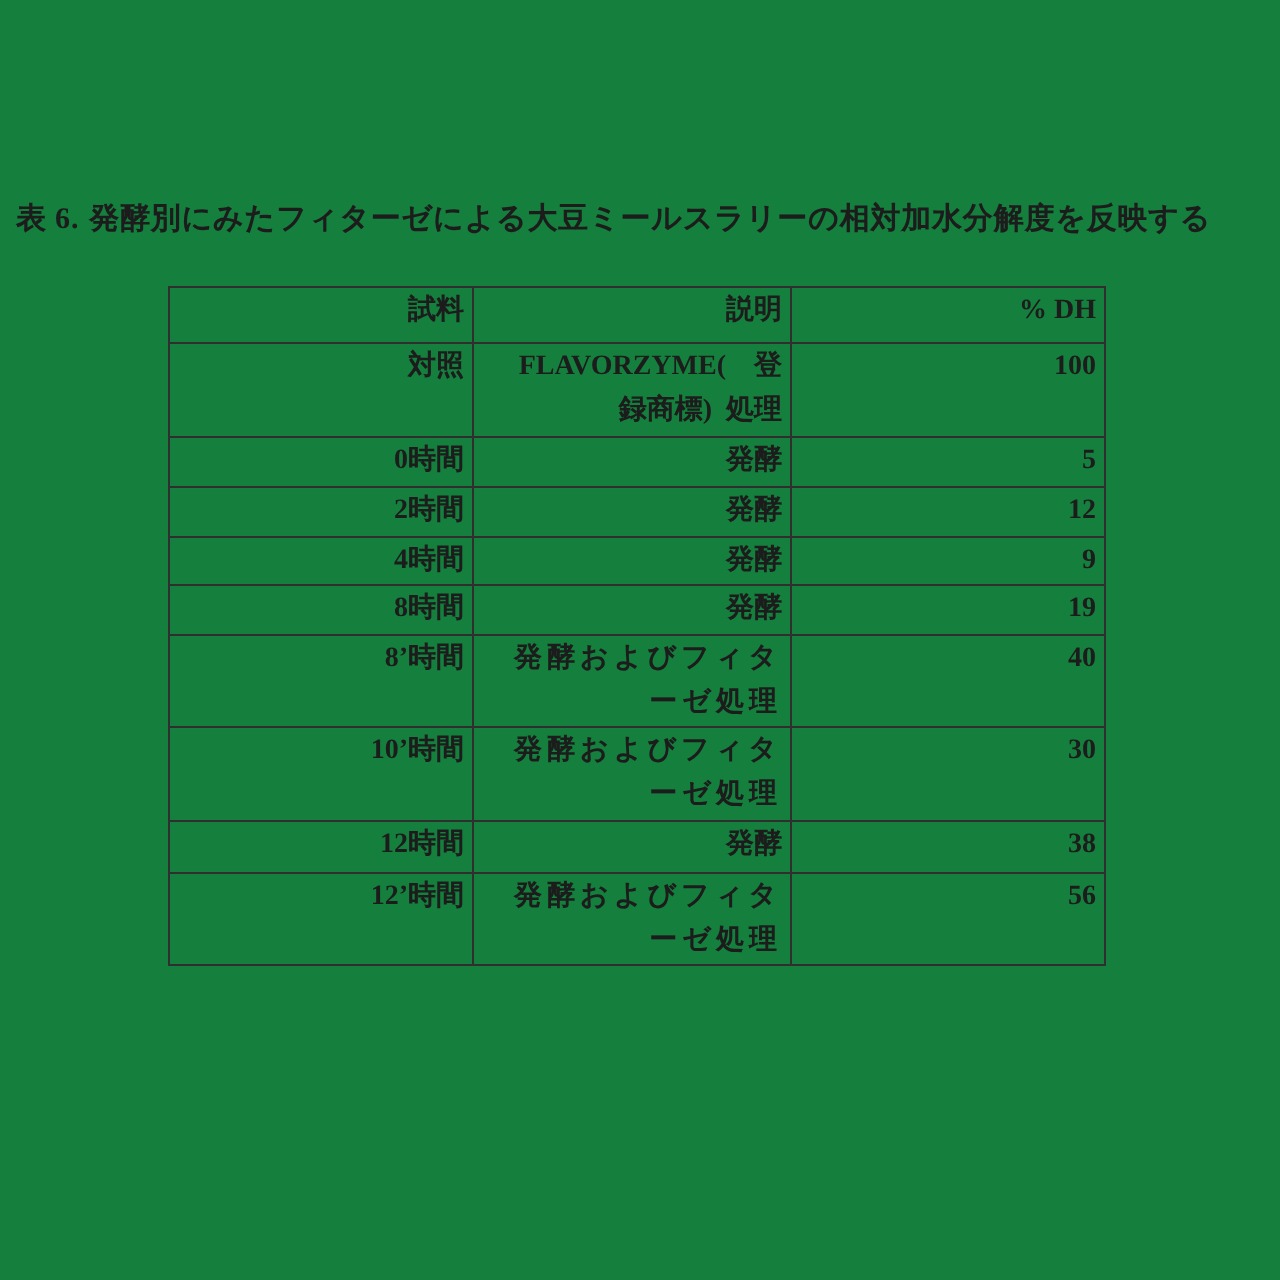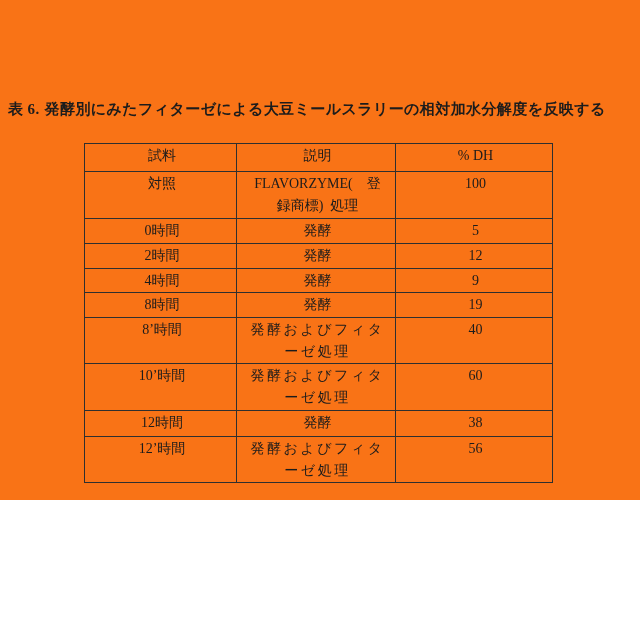--- a/index.html
+++ b/index.html
@@ -3,22 +3,22 @@
 <meta charset="utf-8">
 <style>
   html, body {
     margin: 0;
     padding: 0;
     background: #ffffff;
   }
   .page {
     position: relative;
     width: 640px;
-    height: 500px;
-    background: #f97316;
+    height: 640px;
+    background: #15803d;
     font-family: "Liberation Serif", "DejaVu Serif", serif;
     color: #1c1c1c;
     overflow: hidden;
   }
   .caption {
     position: absolute;
     left: 8px;
     top: 100px;
     margin: 0;
     font-size: 15px;
@@ -35,22 +35,22 @@
     border-collapse: collapse;
     table-layout: fixed;
     font-size: 14px;
   }
   col.c1 { width: 152px; }
   col.c2 { width: 159px; }
   col.c3 { width: 157px; }
   .data-table th, .data-table td {
     border: 1.5px solid #2f2f2f;
     vertical-align: top;
-    text-align: center;
-    font-weight: normal;
+    text-align: right;
+    font-weight: bold;
     padding: 1px 4px 0 7px;
     line-height: 22px;
     white-space: pre-wrap;
     overflow: hidden;
   }
   tr.h28 { height: 28px; }
   tr.h47 { height: 47px; margin-left: 36px; }
   tr.h46 { height: 46px; }
   tr.h45 { height: 45px; }
   tr.h26 { height: 26px; margin-left: 27px; }
@@ -108,21 +108,21 @@
       <tr class="h46">
         <td>8’時間</td>
         <td class="spread">発酵およびフィタ
 ーゼ処理</td>
         <td>40</td>
       </tr>
       <tr class="h47">
         <td>10’時間</td>
         <td class="spread">発酵およびフィタ
 ーゼ処理</td>
-        <td>60</td>
+        <td>30</td>
       </tr>
       <tr class="h26">
         <td>12時間</td>
         <td>発酵</td>
         <td>38</td>
       </tr>
       <tr class="h45">
         <td>12’時間</td>
         <td class="spread">発酵およびフィタ
 ーゼ処理</td>

